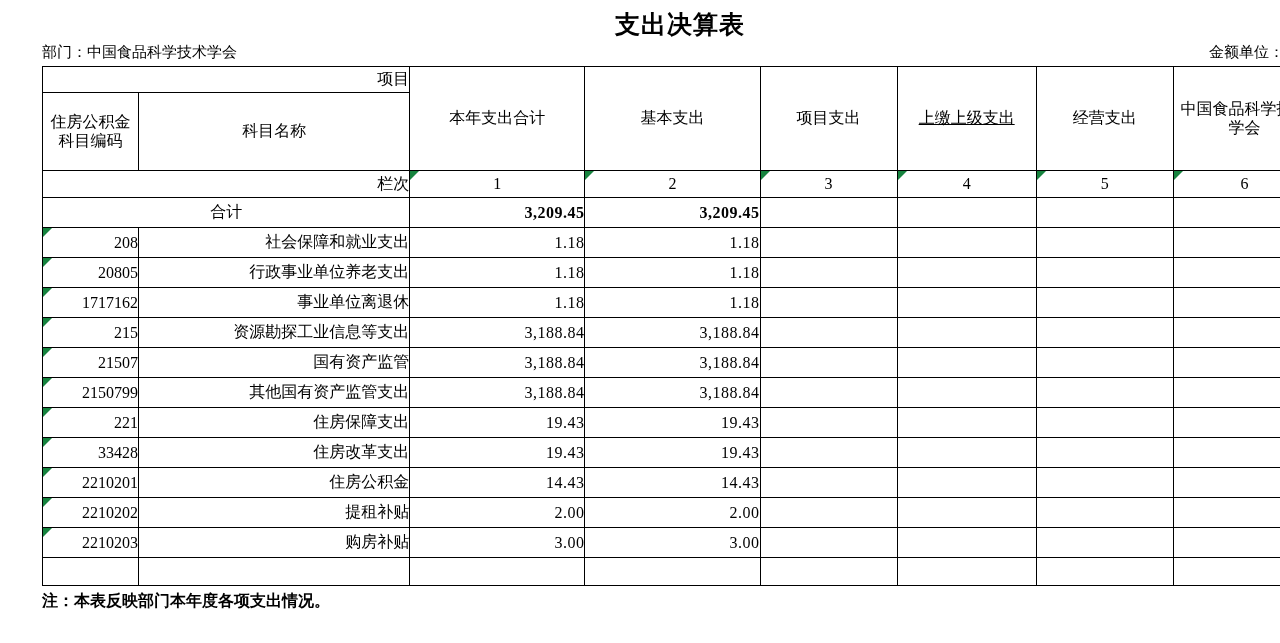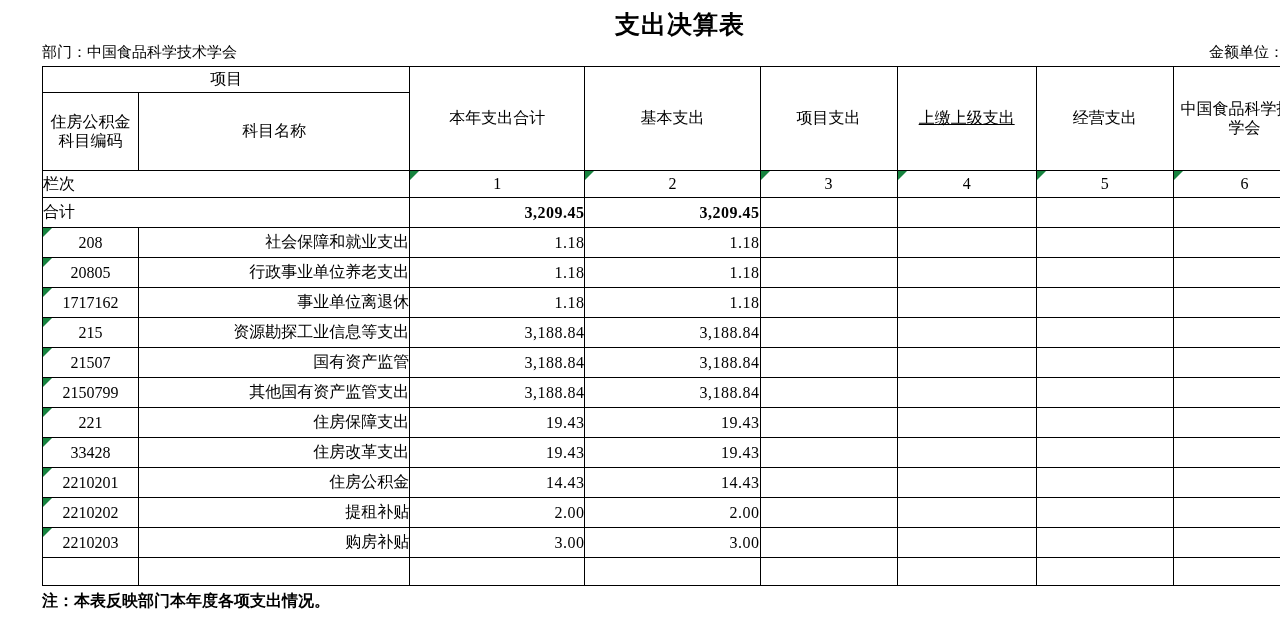--- a/index.html
+++ b/index.html
@@ -66,21 +66,21 @@
     position: relative;
     overflow: hidden;
   }
   .hdr {
     text-align: center;
     font-weight: bold;
     font-size: 17px;
     line-height: 1.15;
   }
   .cell-code {
-    text-align: center;
+    text-align: right;
     padding-left: 3px;
     font-size: 16px;
     height: 29px;
   }
   .cell-name {
     text-align: right;
     padding-left: 10px;
     font-size: 16px;
     height: 29px;
   }
@@ -91,27 +91,27 @@
     padding-right: 10px;
     font-size: 16px;
     font-family: "Liberation Serif", serif;
     letter-spacing: 0.5px;
     height: 29px;
   }
   .num.bold {
     font-weight: bold;
   }
   .lanci {
-    text-align: left;
+    text-align: right;
     font-weight: bold;
     font-size: 17px;
     height: 26px;
   }
   .heji {
-    text-align: left;
+    text-align: center;
     font-weight: bold;
     font-size: 17px;
     height: 26px;
   }
   .rownum {
     text-align: center;
     font-size: 16px;
     height: 26px;
   }
   
@@ -155,21 +155,21 @@
       <col style="width:271px">
       <col style="width:175px">
       <col style="width:175px">
       <col style="width:137px">
       <col style="width:139px">
       <col style="width:137px">
       <col style="width:142px">
     </colgroup>
     <tbody>
       <tr>
-        <td colspan="2" class="hdr" style="height:25px;">项目</td>
+        <td colspan="2" class="hdr" style="height:25px;text-align:right;">项目</td>
         <td rowspan="2" class="hdr">本年支出合计</td>
         <td rowspan="2" class="hdr">基本支出</td>
         <td rowspan="2" class="hdr">项目支出</td>
         <td rowspan="2" class="hdr"><span class="underline-label">上缴上级支出</span></td>
         <td rowspan="2" class="hdr">经营支出</td>
         <td rowspan="2" class="hdr">中国食品科学技术学会</td>
       </tr>
       <tr>
         <td class="hdr" style="height:77px;">
           <div>住房公积金</div>

